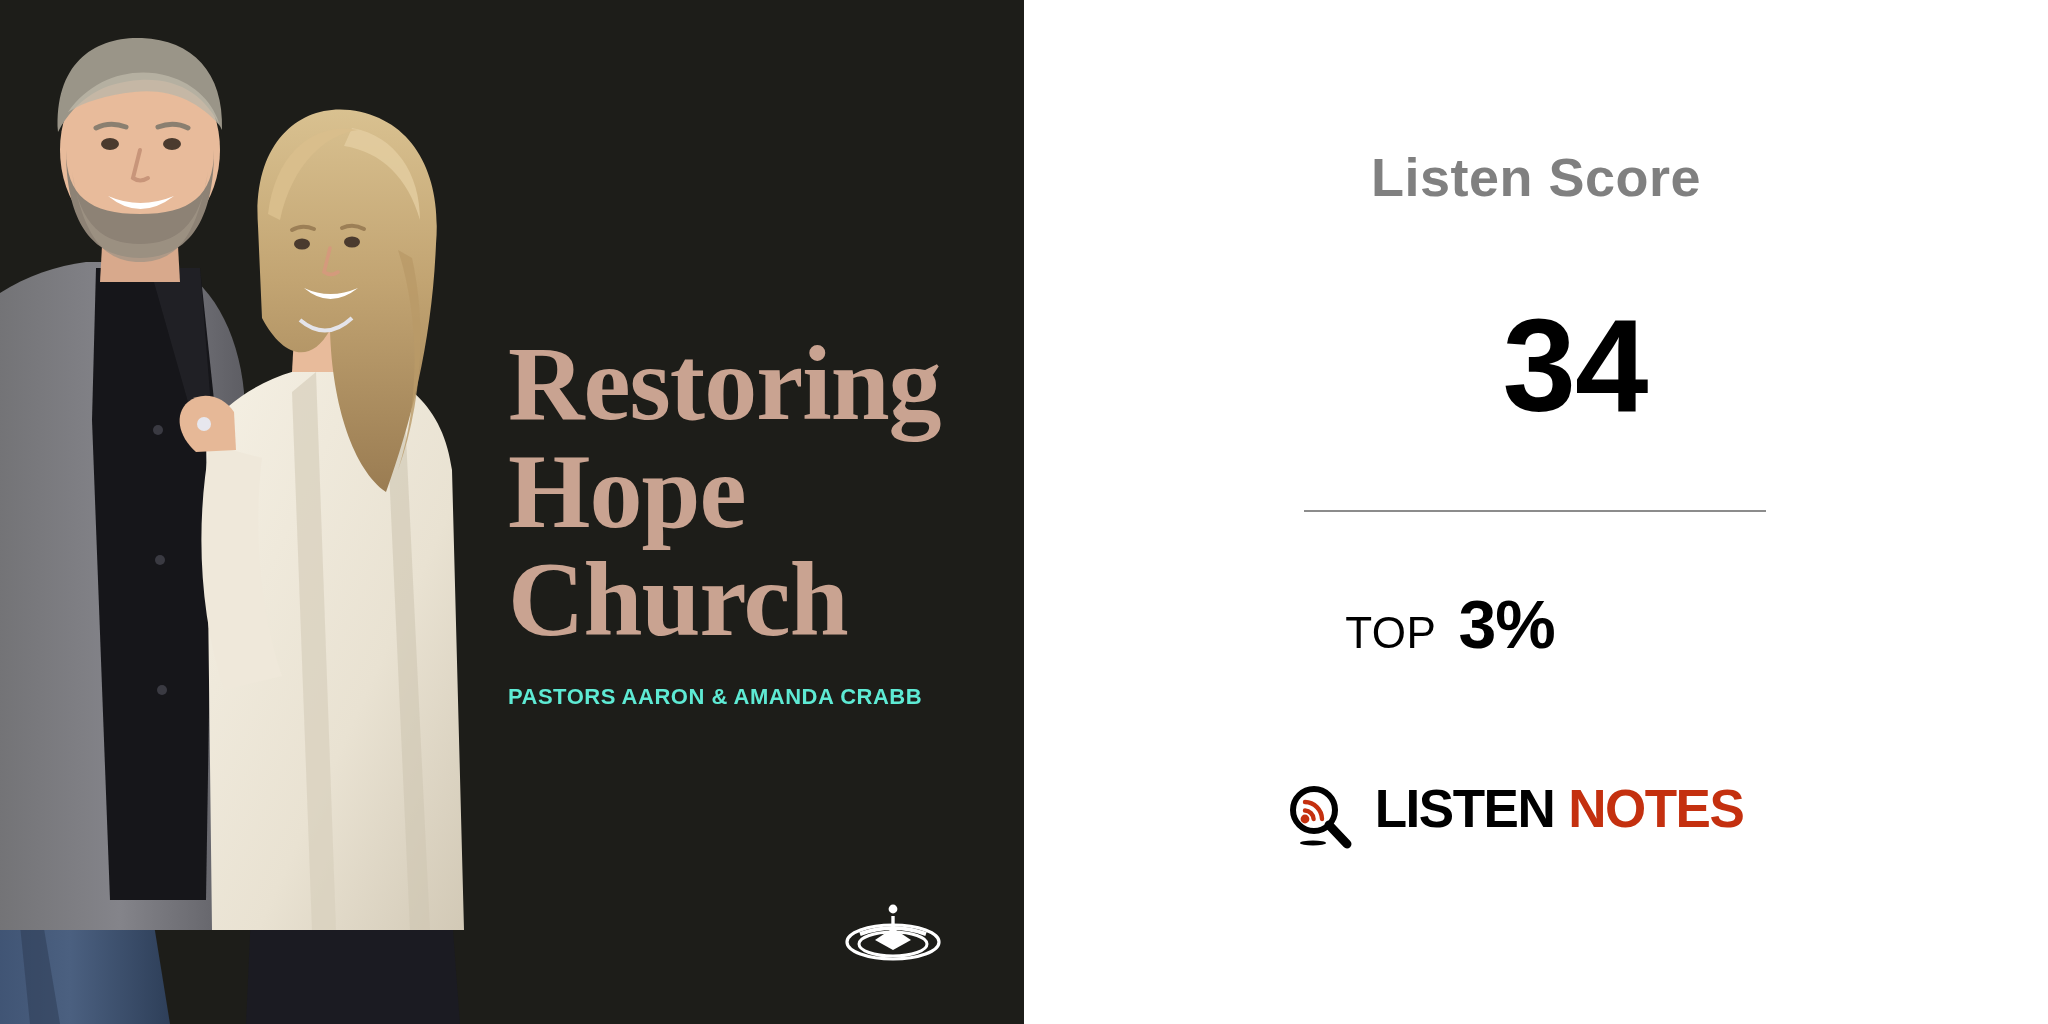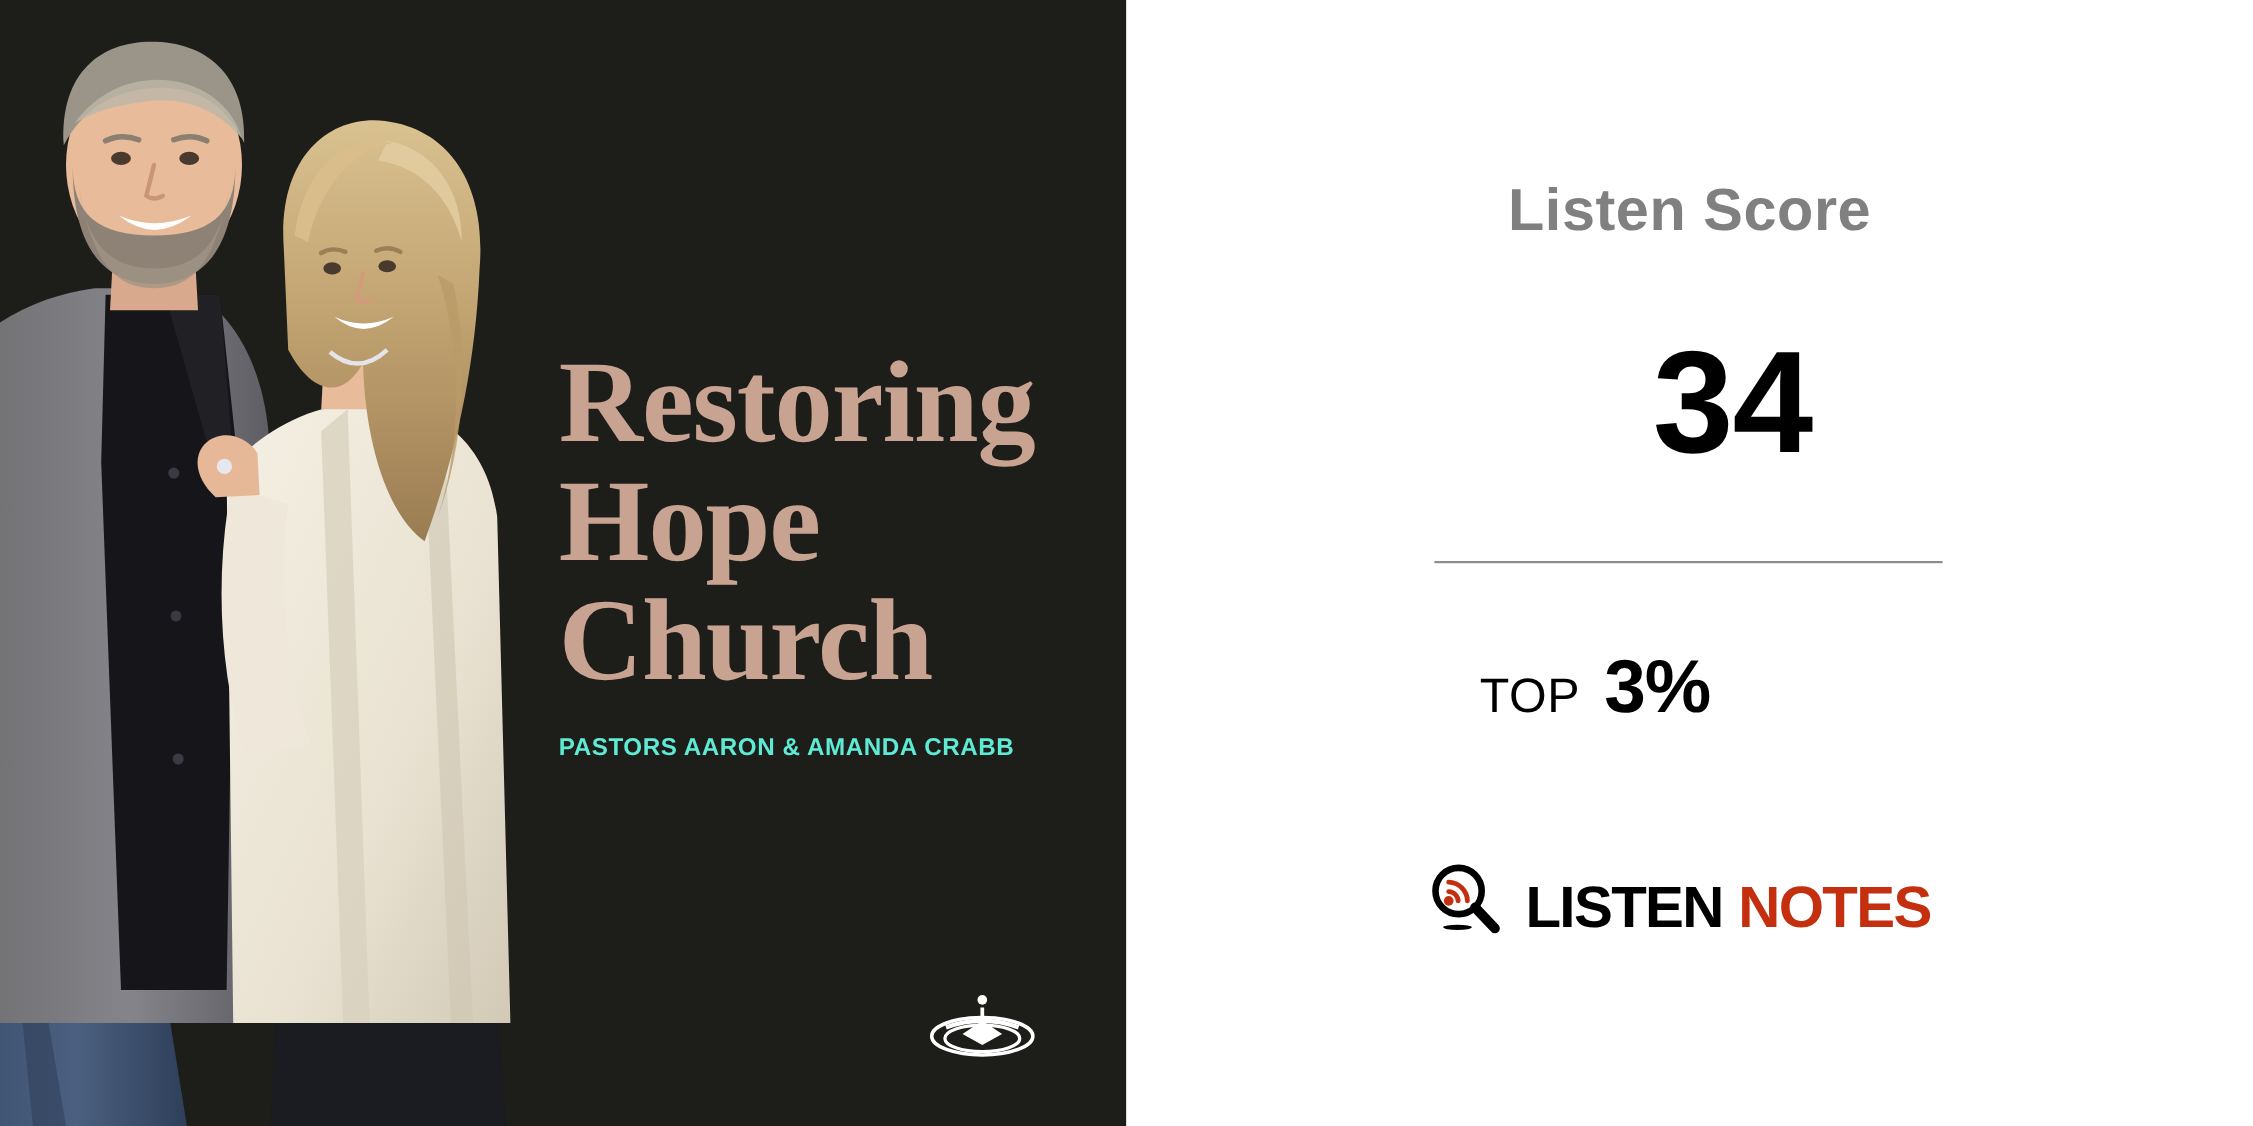--- a/index.html
+++ b/index.html
@@ -40,21 +40,21 @@
     width: 500px;
     height: 1024px;
     overflow: hidden;
   }
   .photo svg { display: block; }
 
   
   .cover-text {
     position: absolute;
     left: 508px;
-    top: 312px;
+    top: 330px;
     width: 500px;
   }
   .cover-title {
     font-family: "Liberation Serif", serif;
     color: #c9a391;
     font-weight: 700;
     font-size: 106px;
     line-height: 1.02;
     letter-spacing: -1px;
     margin: 0;
@@ -81,21 +81,21 @@
   
   .panel {
     position: relative;
     width: 1024px;
     height: 1024px;
     background: #ffffff;
     flex: 0 0 1024px;
   }
   .ls-title {
     position: absolute;
-    top: 160px;
+    top: 146px;
     left: 0;
     width: 1024px;
     text-align: center;
     color: #808080;
     font-size: 54px;
     font-weight: 700;
     letter-spacing: 0.5px;
   }
   .ls-score {
     position: absolute;
@@ -140,24 +140,24 @@
     font-weight: 700;
     letter-spacing: -1px;
     margin-left: 22px;
     vertical-align: baseline;
   }
 
   
   .brand {
     position: absolute;
     top: 782px;
-    left: 12px;
+    left: 0;
     width: 980px;
     display: flex;
-    align-items: flex-end;
+    align-items: flex-start;
     justify-content: center;
   }
   .brand-mark {
     width: 70px;
     height: 70px;
     margin-right: 20px;
     flex: 0 0 70px;
   }
   .brand-word {
     font-size: 53px;

